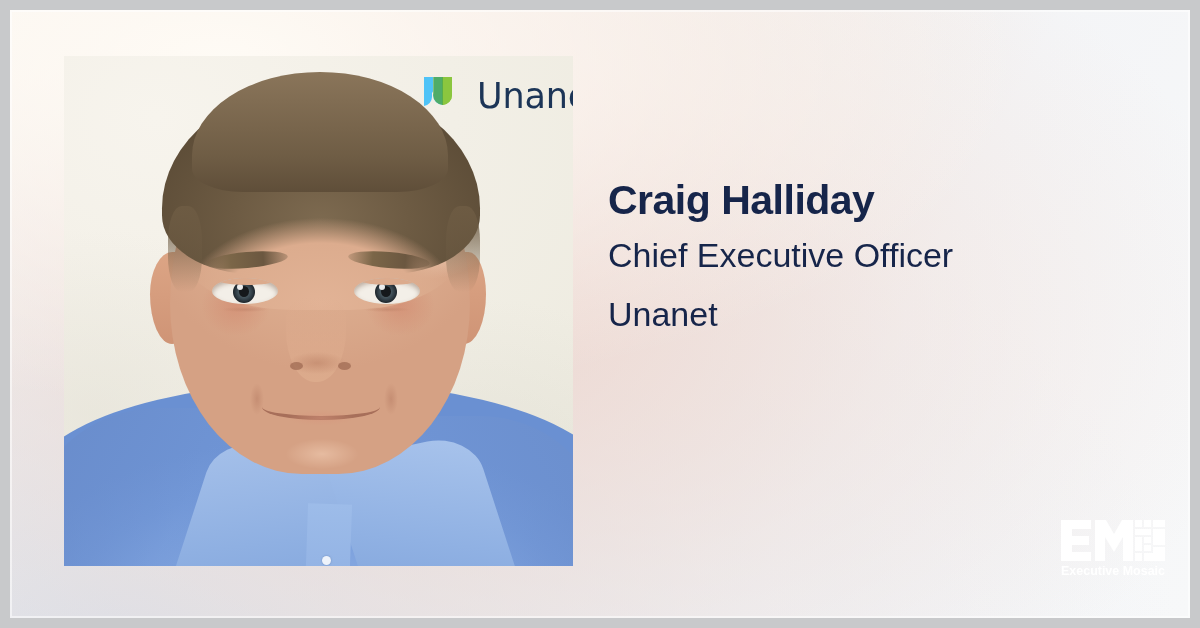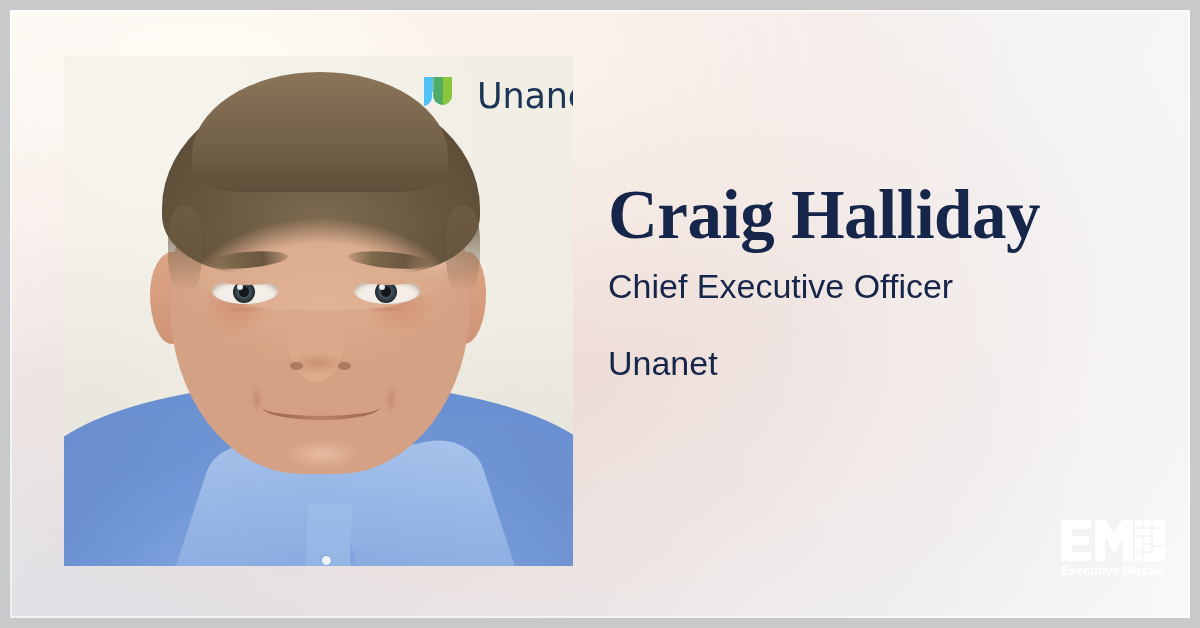--- a/index.html
+++ b/index.html
@@ -398,32 +398,31 @@
 
   
   .info {
     position: absolute;
     left: 598px;
     top: 168px;
     width: 560px;
   }
   .person-name {
     color: #16254a;
-    font-size: 69px;
+    font-size: 41px;
     font-weight: bold;
     line-height: 1.08;
     letter-spacing: -0.5px;
     margin: 0 0 14px 0;
-    font-family: Liberation Serif, serif;
   }
   .person-title {
     color: #16254a;
     font-size: 34px;
     line-height: 1.15;
-    margin: 0 0 38px 0;
+    margin: 0 0 20px 0;
   }
   .person-org {
     color: #16254a;
     font-size: 34px;
     line-height: 1.15;
     margin: 0;
   }
 
   
   .em-logo {

